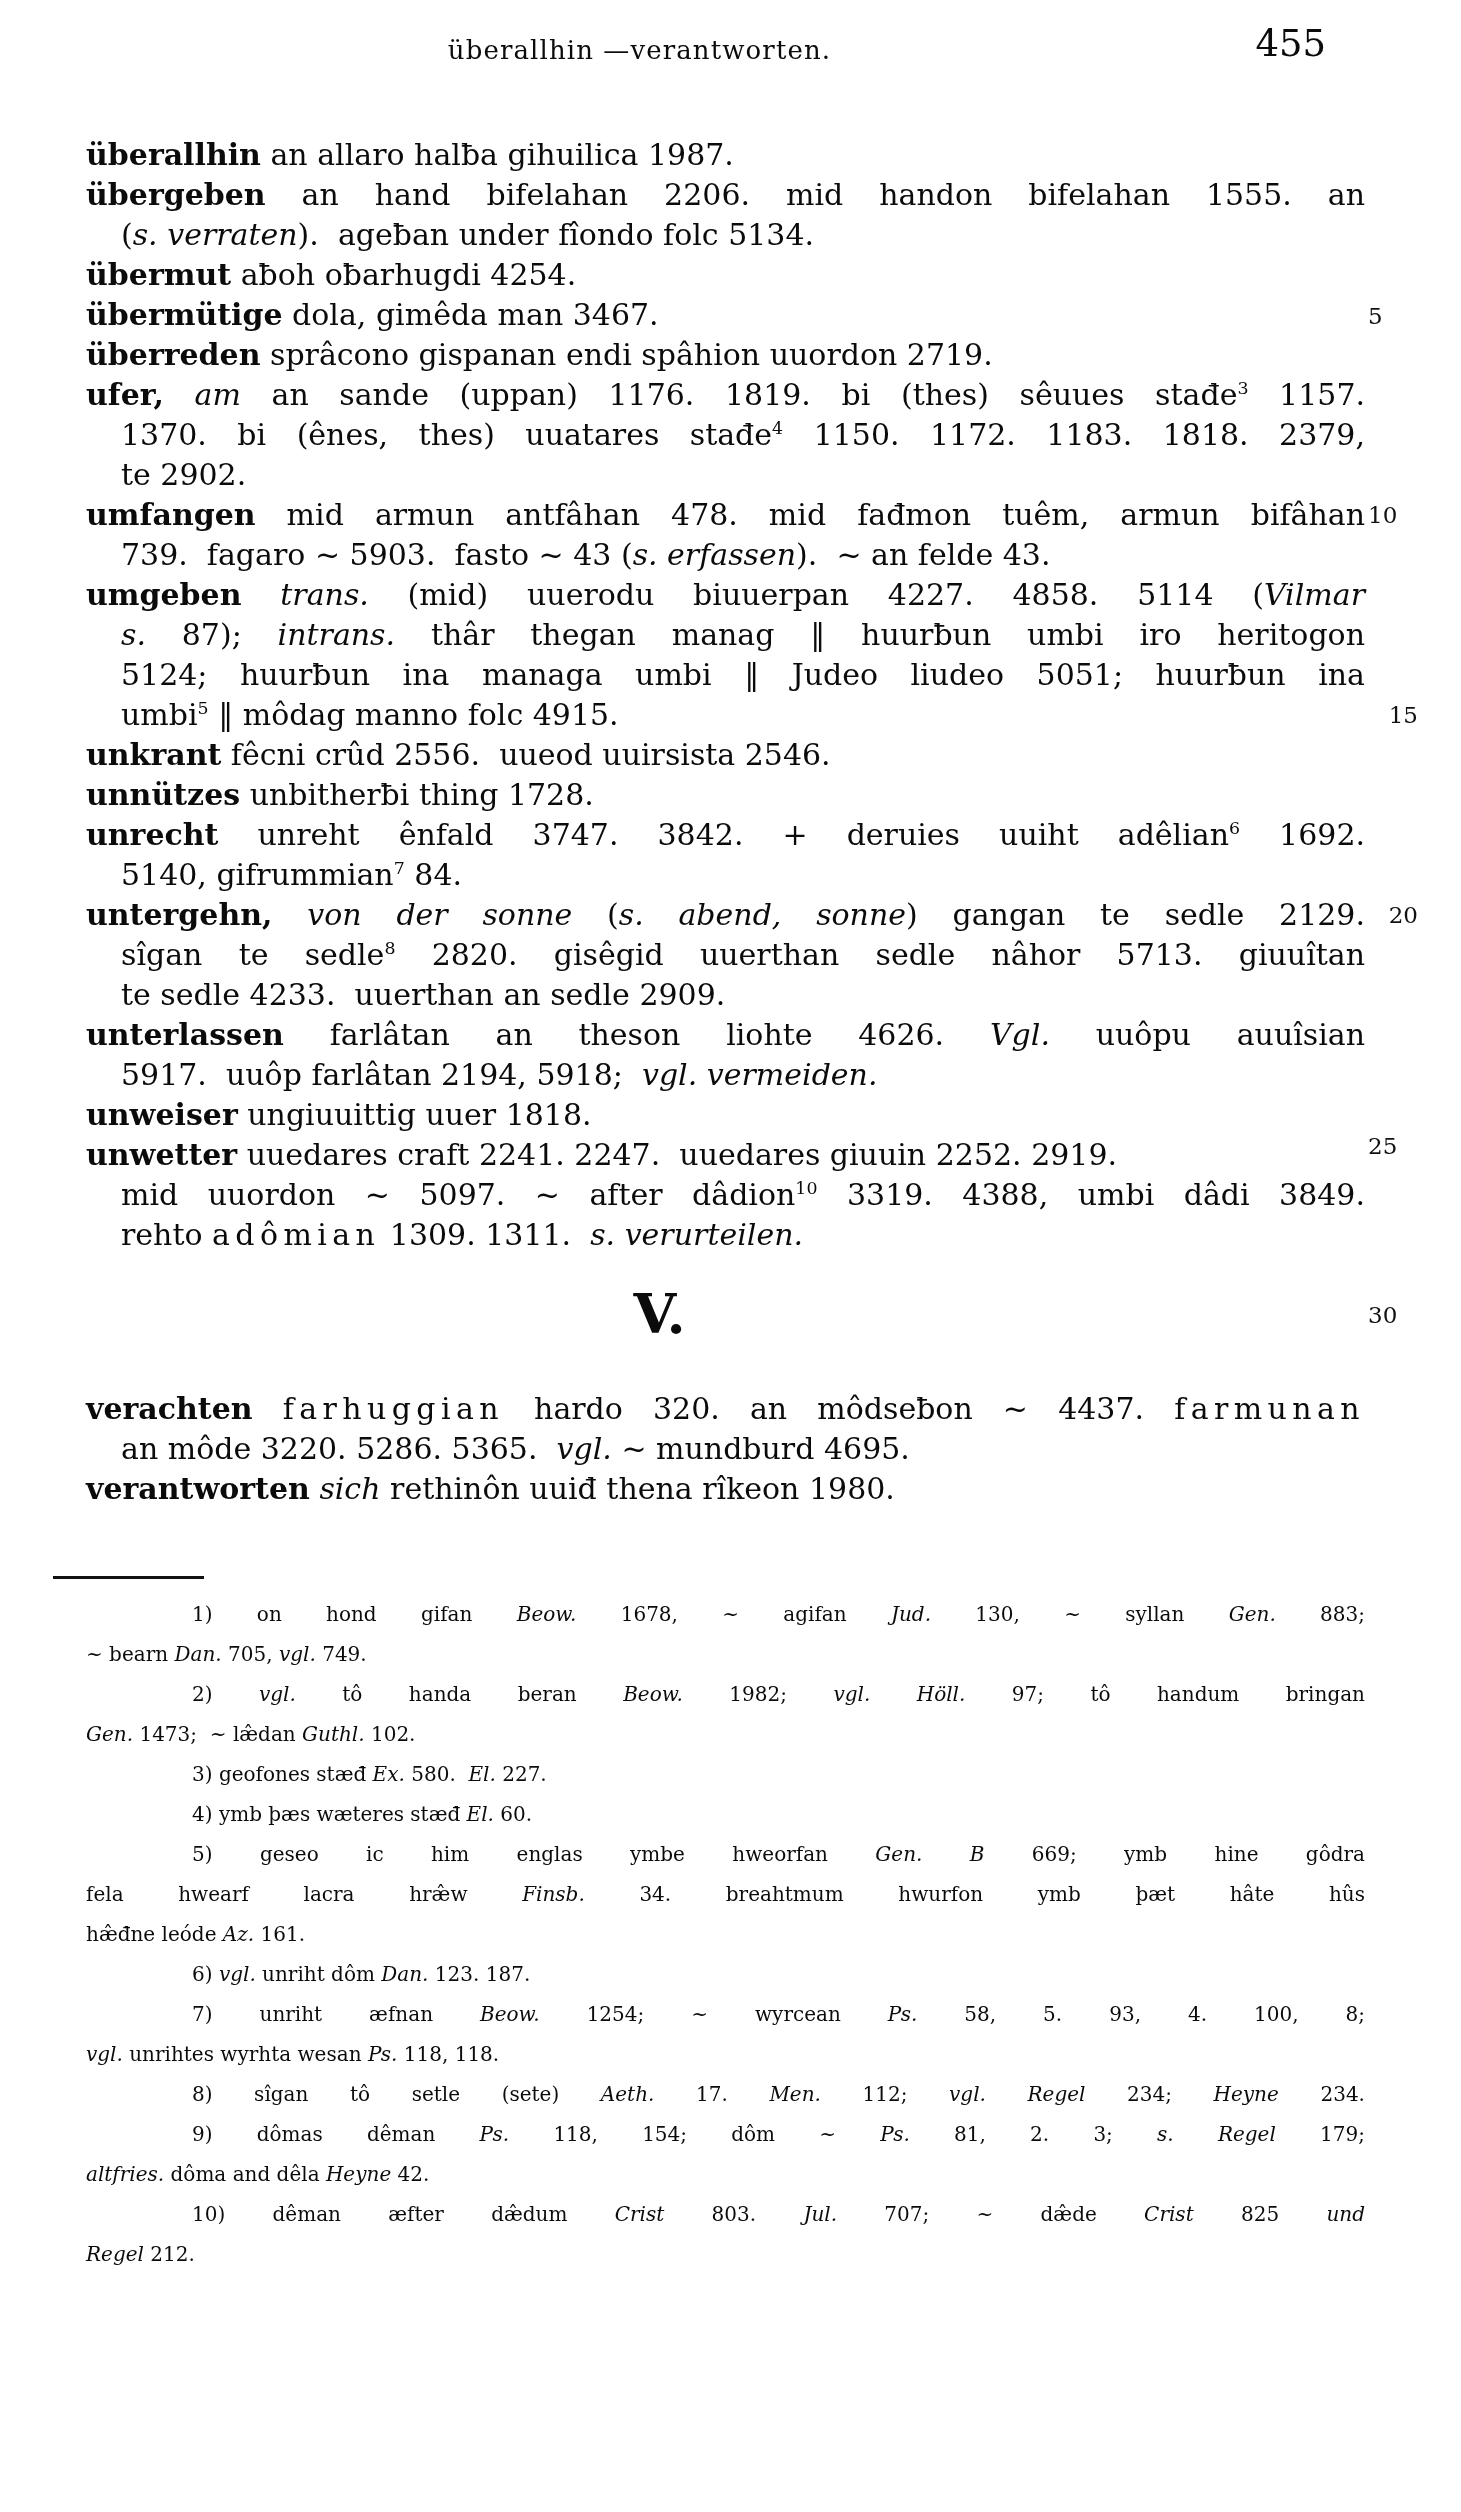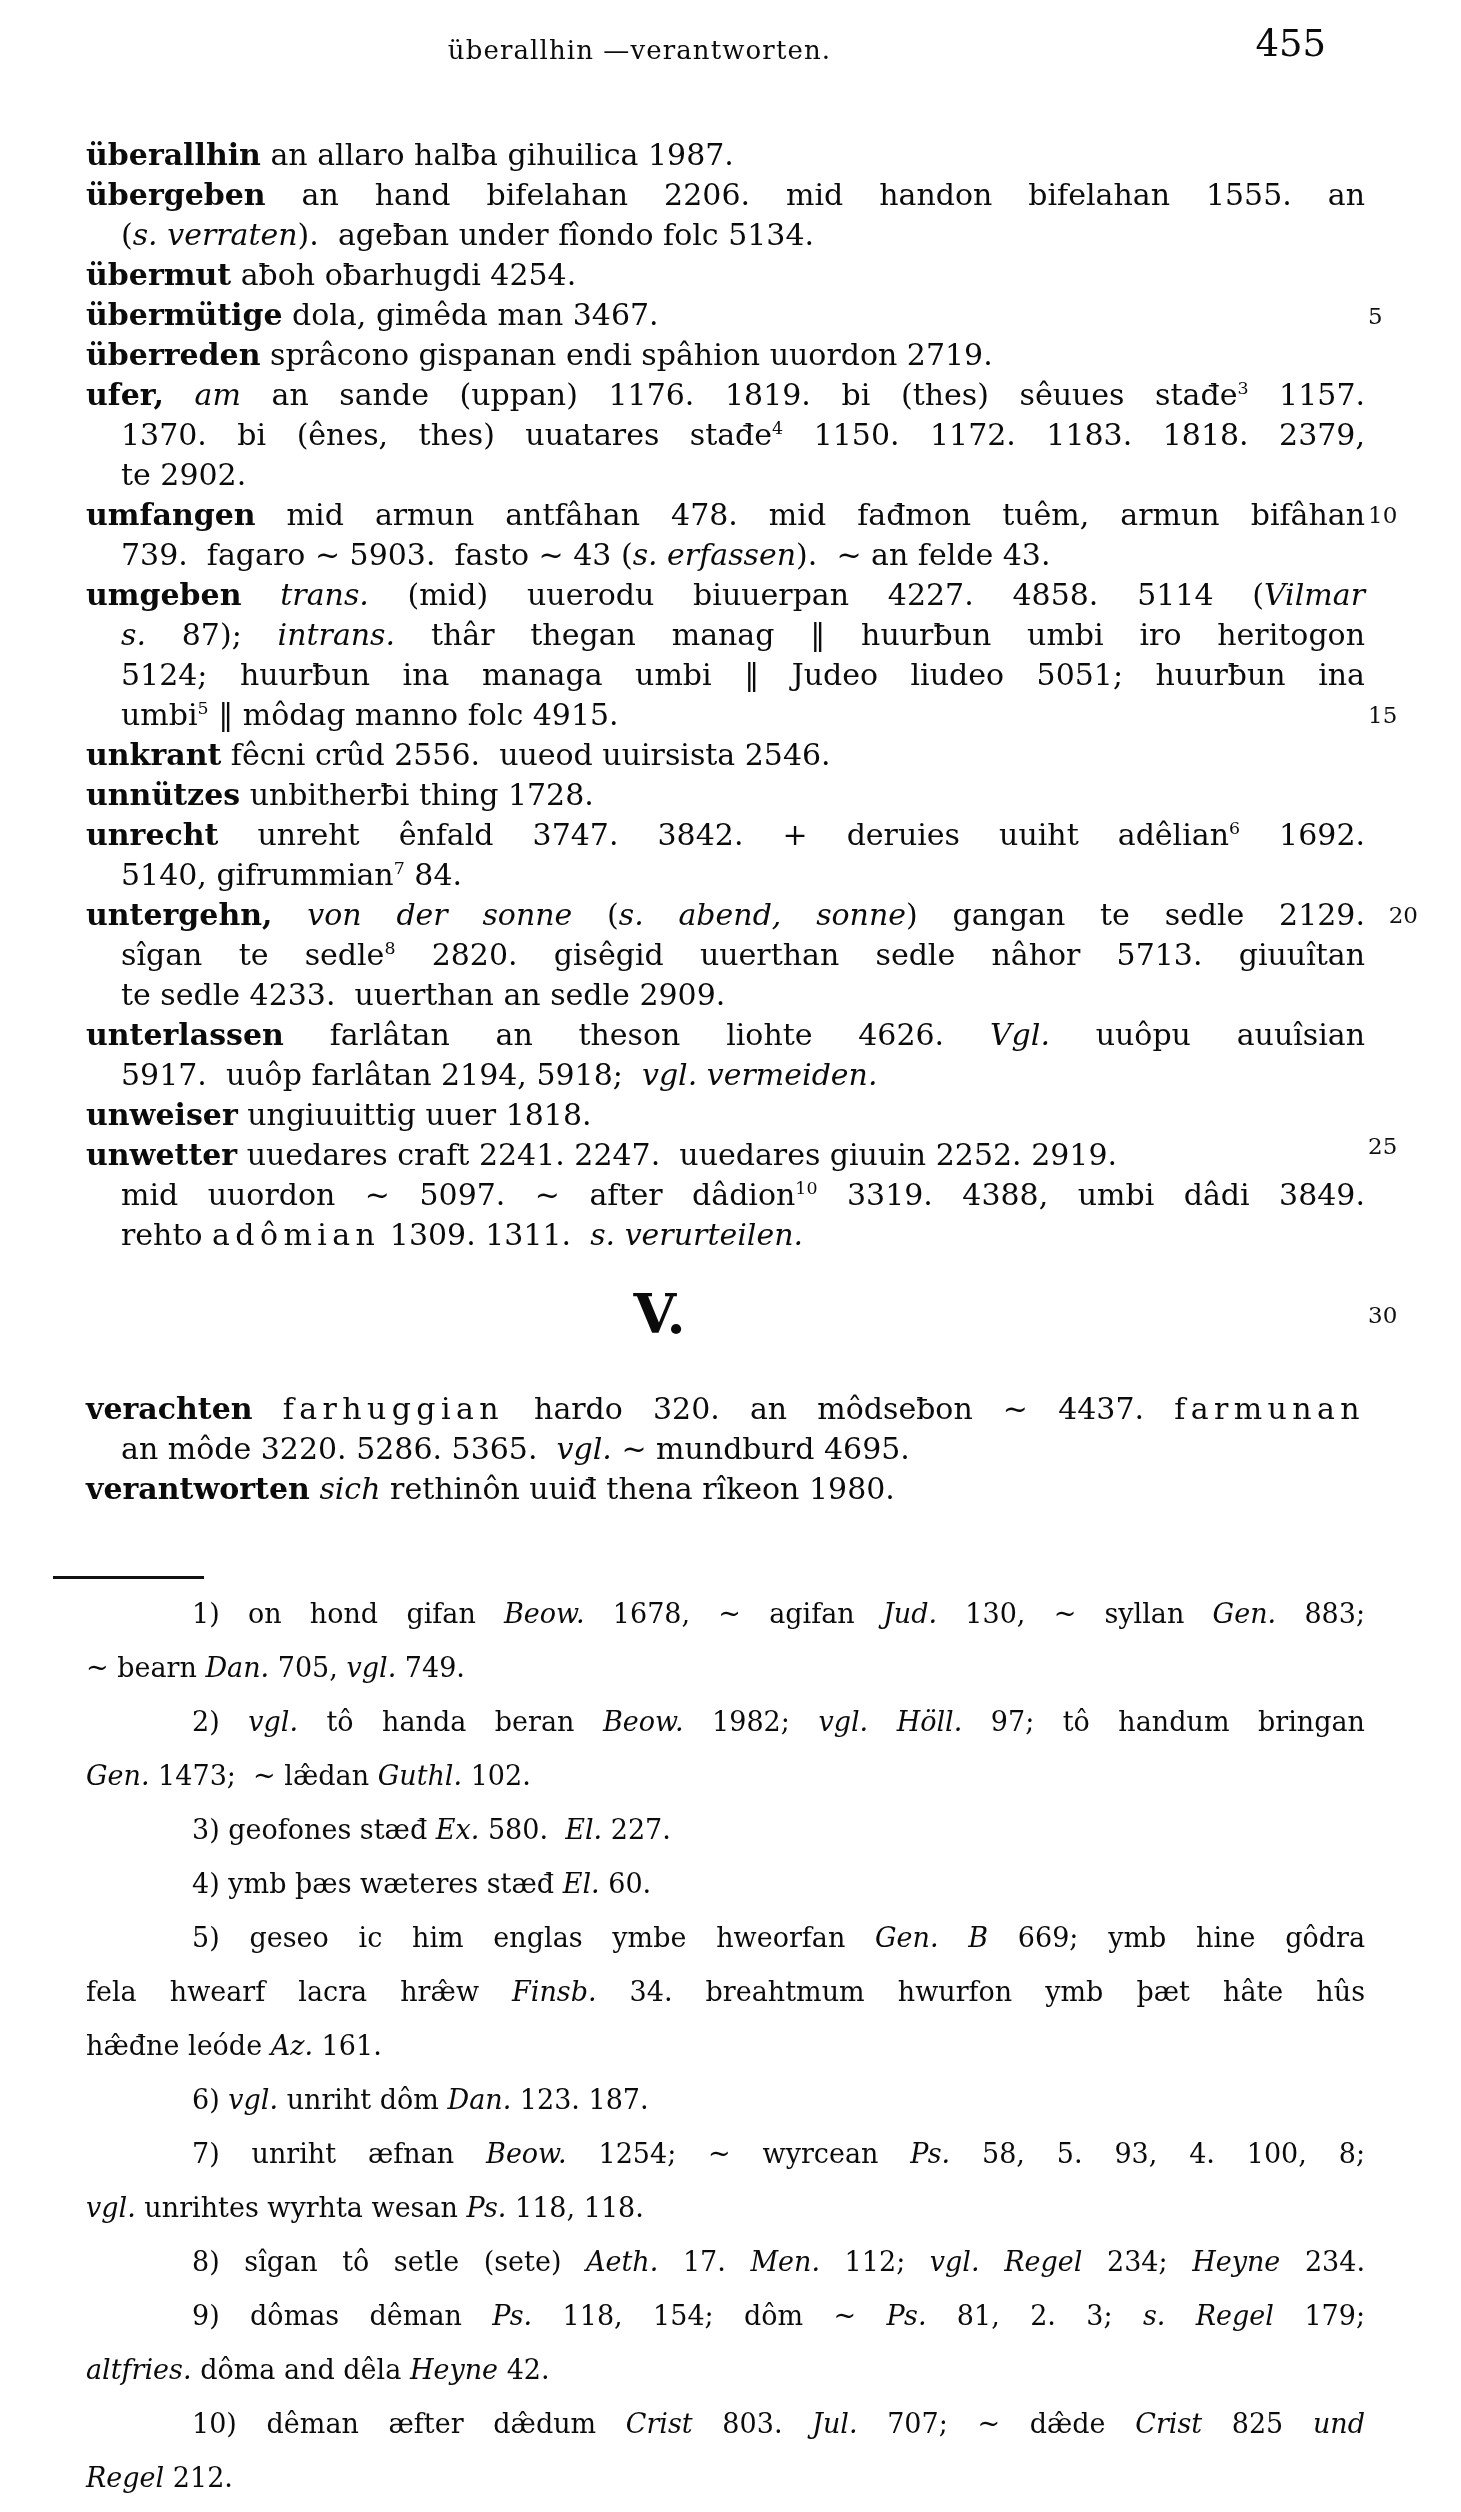--- a/index.html
+++ b/index.html
@@ -17,21 +17,21 @@
     transform:translateX(-86px);
     font-size:26px;letter-spacing:1.1px;
   }
   .page-num{position:absolute;right:39px;top:-3.4px;font-size:37px;}
 
   
   .main-wrap{position:absolute;top:135px;left:86px;width:1279px;}
   .line{font-size:30px;line-height:40px;height:40px;white-space:pre-wrap;overflow:visible;}
   .line.just{text-align:justify;text-align-last:justify;white-space:normal;}
   .line.cont{padding-left:35px;}
-  .fn .line{font-size:27px;margin-top:14px;}
+  .fn .line{font-size:20px;}
   .line.fn-indent{padding-left:106px;}
   .line.fn-flush{padding-left:0;}
   .bold{font-weight:bold;}
   .ital{font-style:italic;}
   .sperr{letter-spacing:0.18em;}
   sup.sup{font-size:0.58em;line-height:0;vertical-align:super;letter-spacing:0;}
 
   
   .margin-num{
     position:absolute;right:-53px;width:50px;text-align:left;
@@ -117,19 +117,19 @@
         <div class="line fn-flush"><span class="ital">vgl.</span><span class="norm"> unrihtes wyrhta wesan </span><span class="ital">Ps.</span><span class="norm"> 118, 118.</span></div>
         <div class="line fn-indent just"><span class="norm">8) sîgan tô setle (sete) </span><span class="ital">Aeth.</span><span class="norm"> 17.  </span><span class="ital">Men.</span><span class="norm"> 112;  </span><span class="ital">vgl. Regel</span><span class="norm"> 234;  </span><span class="ital">Heyne</span><span class="norm"> 234.</span></div>
         <div class="line fn-indent just"><span class="norm">9) dômas dêman </span><span class="ital">Ps.</span><span class="norm"> 118, 154;  dôm ~ </span><span class="ital">Ps.</span><span class="norm"> 81, 2. 3;  </span><span class="ital">s. Regel</span><span class="norm"> 179;</span></div>
         <div class="line fn-flush"><span class="ital">altfries.</span><span class="norm"> dôma and dêla </span><span class="ital">Heyne</span><span class="norm"> 42.</span></div>
         <div class="line fn-indent just"><span class="norm">10) dêman æfter dæ̂dum </span><span class="ital">Crist</span><span class="norm"> 803.  </span><span class="ital">Jul.</span><span class="norm"> 707;  ~ dæ̂de </span><span class="ital">Crist</span><span class="norm"> 825 </span><span class="ital">und</span></div>
         <div class="line fn-flush"><span class="ital">Regel</span><span class="norm"> 212.</span></div>
       </div>
 
   <div class="margin-num" style="top: 166px;">5</div>
       <div class="margin-num" style="top: 365px;">10</div>
-      <div class="margin-num" style="top: 565px;">15</div>
+      <div class="margin-num" style="top: 565px; text-align: right;">15</div>
       <div class="margin-num" style="top: 765px; text-align: right;">20</div>
       <div class="margin-num" style="top: 996px;">25</div>
       <div class="margin-num" style="top: 1165px;">30</div>
     </div>
 </div>
 
 
 </body></html>

